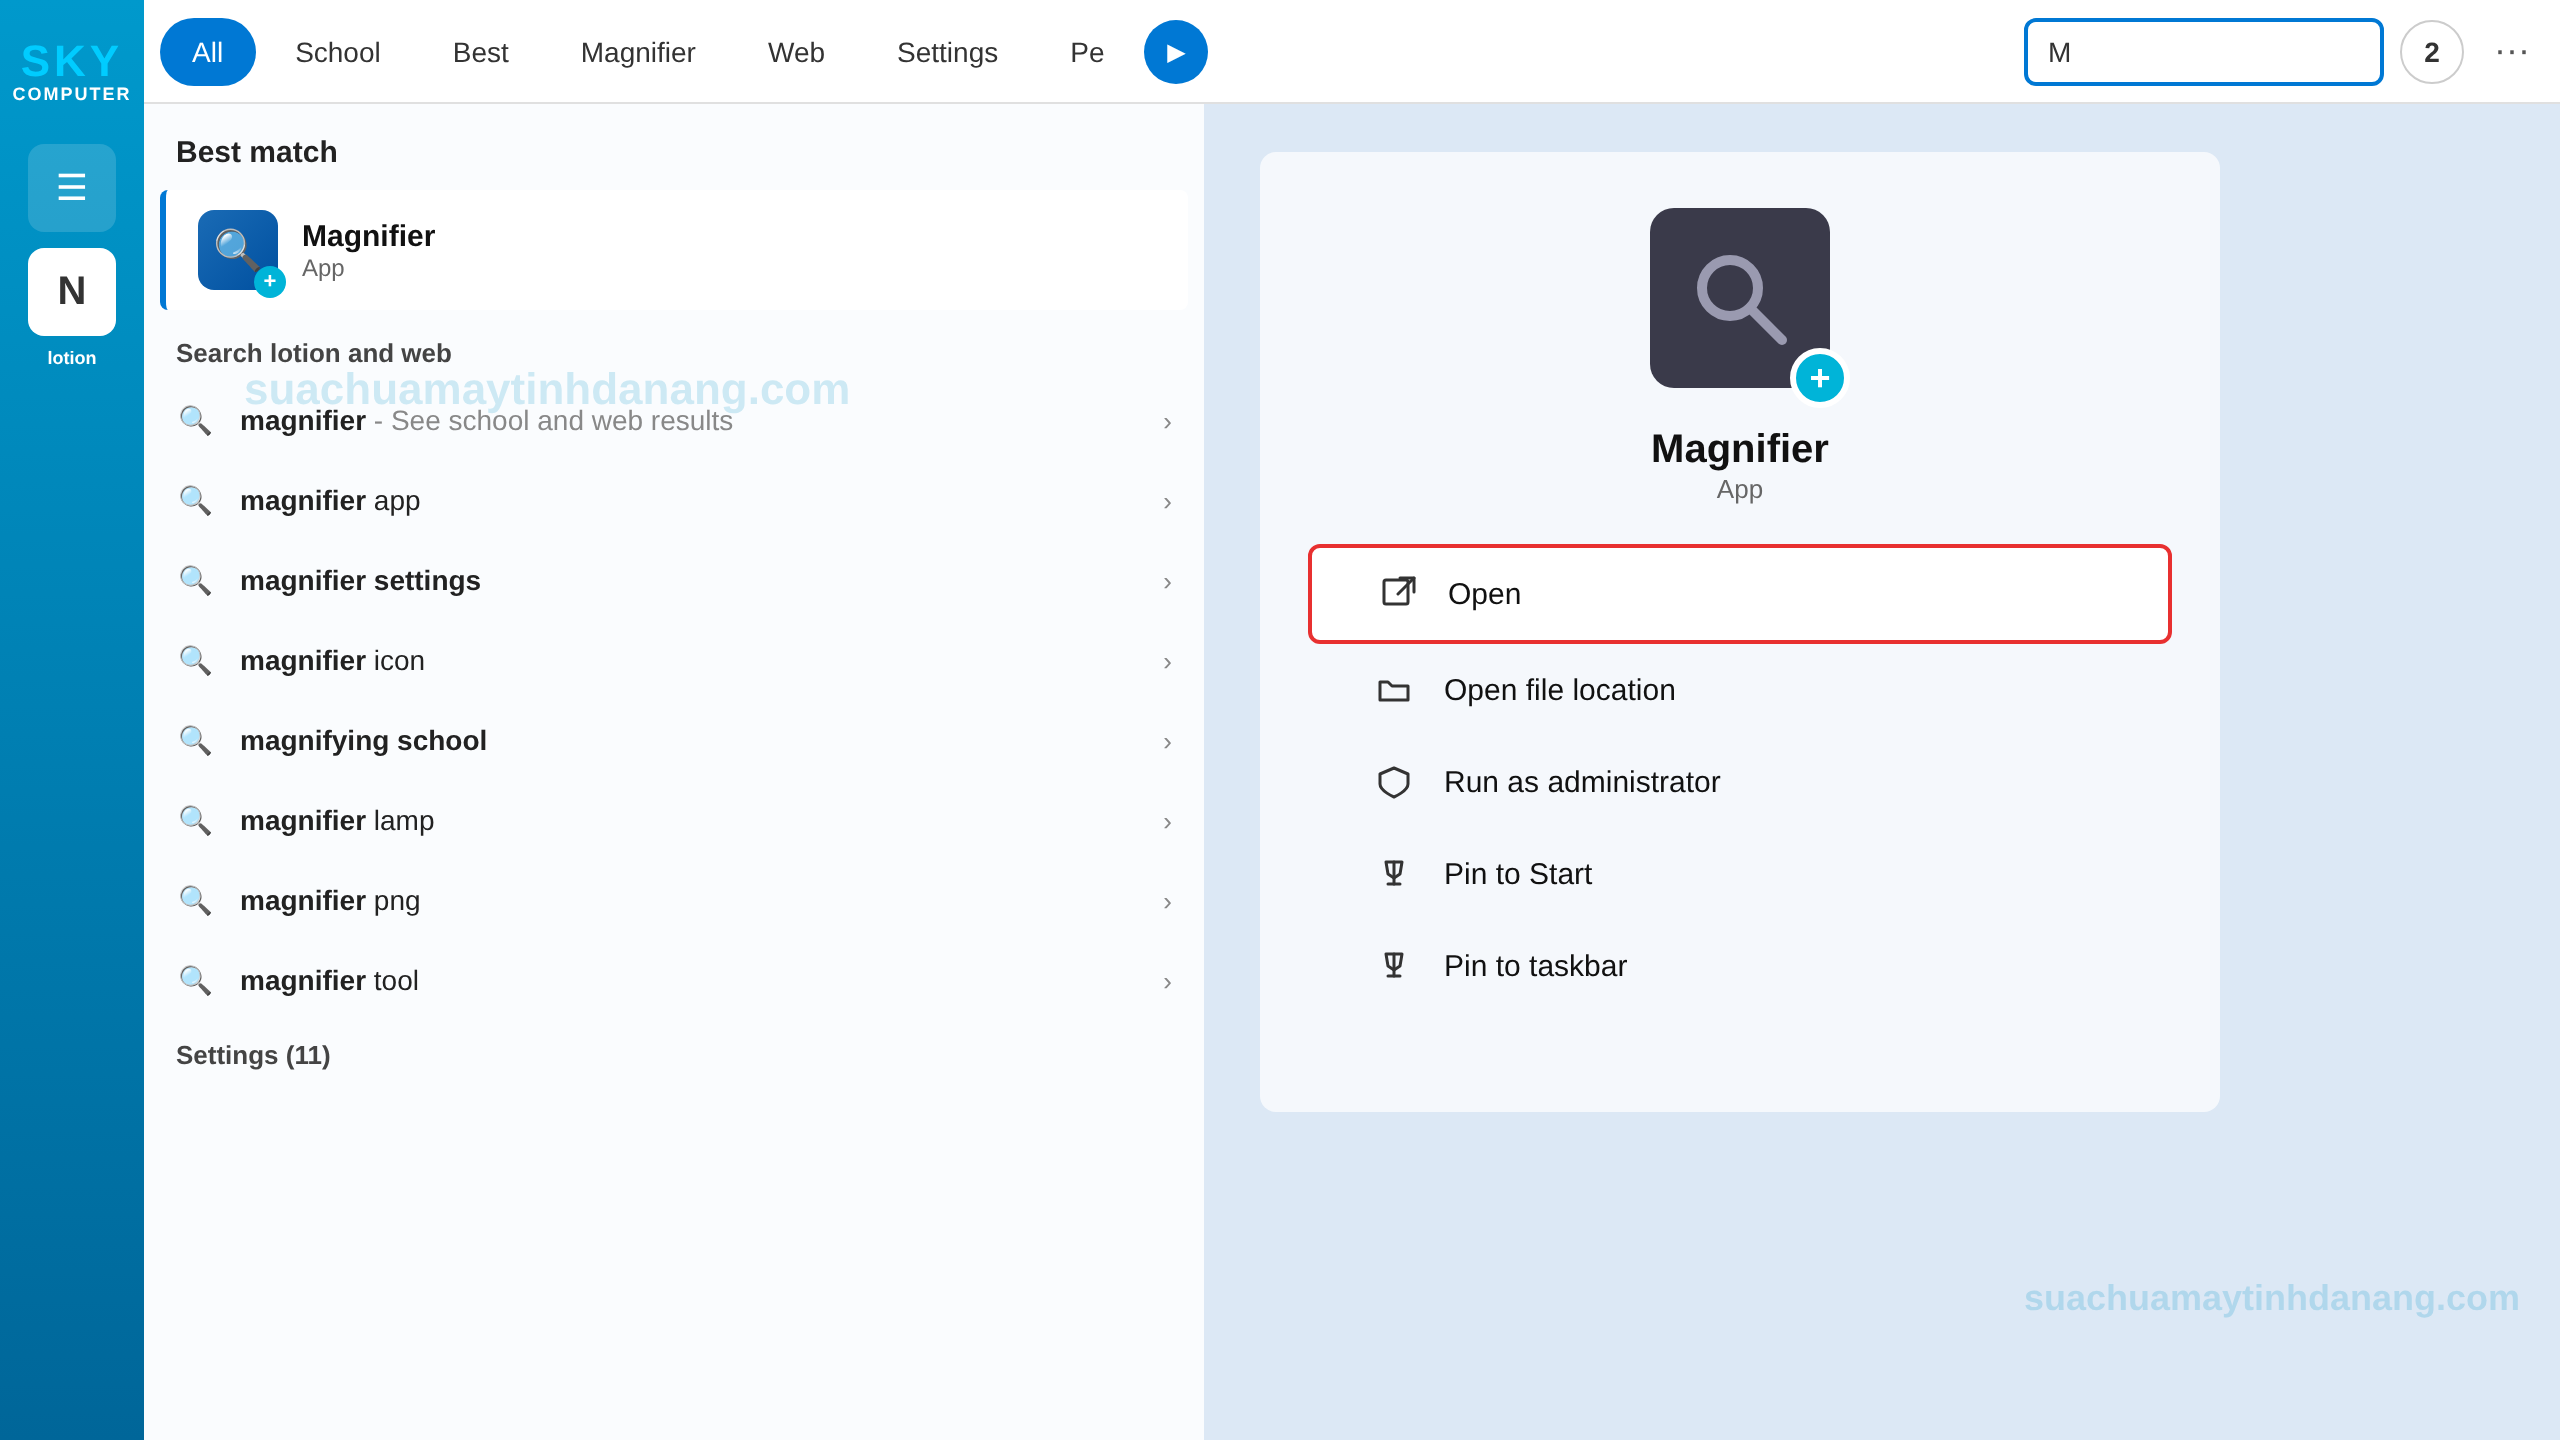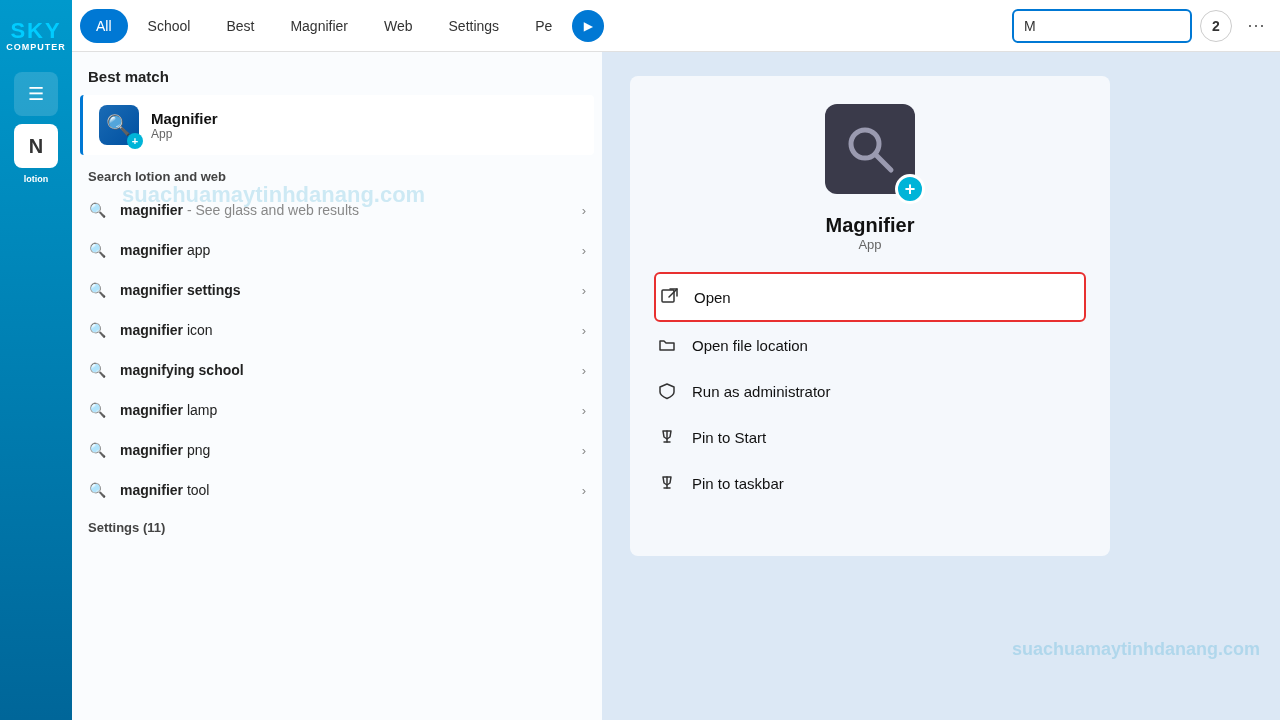--- a/index.html
+++ b/index.html
@@ -345,21 +345,21 @@
     
     .context-menu {
       width: 100%;
       display: flex;
       flex-direction: column;
       gap: 0;
     }
     .context-item {
       display: flex;
       align-items: center;
-      padding: 12px 2px;
+      padding: 12px 32px;
       gap: 14px;
       cursor: pointer;
       border-radius: 4px;
     }
     .context-item.highlighted {
       border: 2px solid #e83030;
       border-radius: 6px;
       background: white;
     }
     .context-item-icon {
@@ -433,21 +433,21 @@
         <div class="best-match-text">
           <span class="best-match-name">Magnifier</span>
           <span class="best-match-type">App</span>
         </div>
       </div>
 
       <div class="sub-section-title">Search lotion and web</div>
 
       <div class="search-row">
         <div class="search-icon-wrap">🔍</div>
-        <div class="search-row-text"><span class="bold">magnifier</span><span class="dim"> - See glass and web results</span></div>
+        <div class="search-row-text"><span class="bold">magnifier</span><span class="dim"> - See school and web results</span></div>
         <div class="chevron">›</div>
       </div>
       <div class="search-row">
         <div class="search-icon-wrap">🔍</div>
         <div class="search-row-text"><span class="bold">magnifier</span> app</div>
         <div class="chevron">›</div>
       </div>
       <div class="search-row">
         <div class="search-icon-wrap">🔍</div>
         <div class="search-row-text"><span class="bold">magnifier</span> <span class="bold">settings</span></div>

